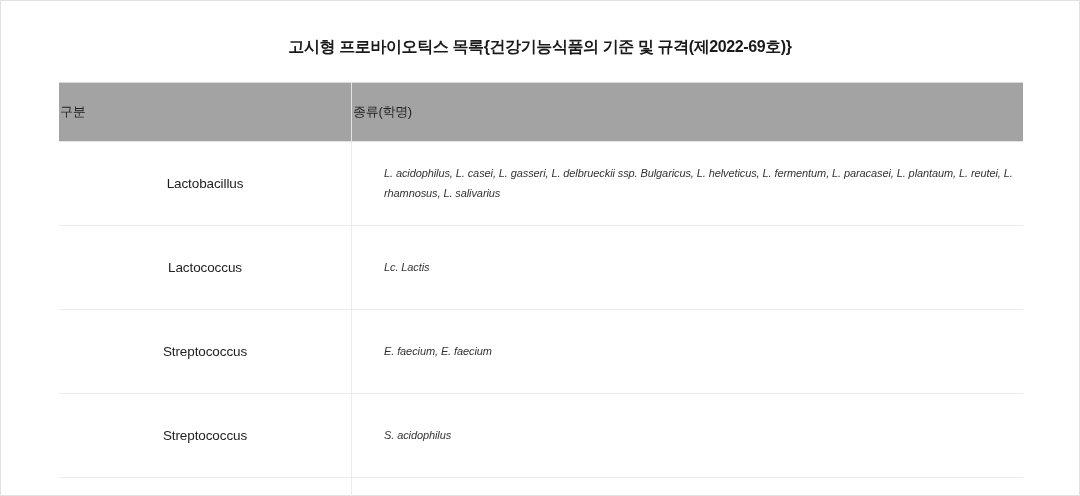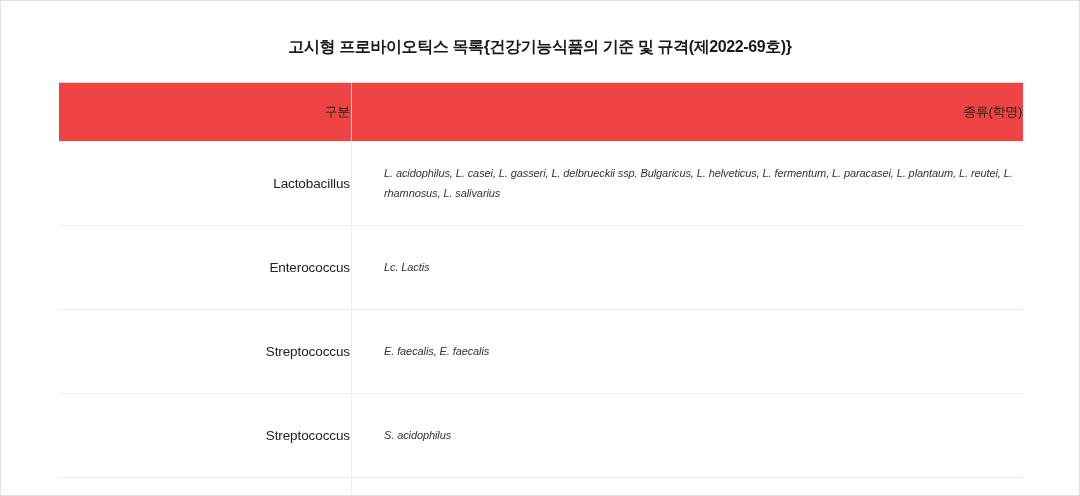--- a/index.html
+++ b/index.html
@@ -34,46 +34,46 @@
   }
   .table-wrap {
     margin: 24px 58px 0 58px;
   }
   table.prob-table {
     width: 964px;
     border-collapse: collapse;
     table-layout: fixed;
   }
   table.prob-table thead th {
-    background: #ef4444;
+    background: #a3a3a3;
     font-size: 13px;
     font-weight: normal;
     color: #222222;
     letter-spacing: -0.3px;
     height: 56px;
     border-top: 1px solid #d8d8d8;
     border-bottom: 1px solid #e4e4e4;
-    text-align: right;
+    text-align: left;
     vertical-align: middle;
   }
   table.prob-table thead th.col-group {
     width: 290px;
     border-right: 1px solid #e4e4e4;
   }
   table.prob-table tbody td {
     border-bottom: 1px solid #ececec;
     vertical-align: middle;
     height: 63px;
   }
   table.prob-table tbody tr:last-child td {
     border-bottom: 1px solid #d8d8d8;
   }
   td.group-cell {
     width: 290px;
-    text-align: right;
+    text-align: center;
     font-size: 13.5px;
     color: #222222;
     border-right: 1px solid #ececec;
     letter-spacing: -0.1px;
   }
   td.species-cell {
     padding: 10px 0 10px 32px;
     font-size: 11px;
     font-style: italic;
     color: #333333;
@@ -96,26 +96,26 @@
           <th class="col-group">구분</th>
           <th>종류(학명)</th>
         </tr>
       </thead>
       <tbody>
         <tr class="row-tall">
           <td class="group-cell">Lactobacillus</td>
           <td class="species-cell">L. acidophilus, L. casei, L. gasseri, L. delbrueckii ssp. Bulgaricus, L. helveticus, L. fermentum, L. paracasei, L. plantaum, L. reutei, L. rhamnosus, L. salivarius</td>
         </tr>
         <tr>
-          <td class="group-cell">Enterococcus</td>
+          <td class="group-cell">Lactococcus</td>
           <td class="species-cell">Lc. Lactis</td>
         </tr>
         <tr>
           <td class="group-cell">Streptococcus</td>
-          <td class="species-cell">E. faecalis, E. faecalis</td>
+          <td class="species-cell">E. faecium, E. faecium</td>
         </tr>
         <tr>
           <td class="group-cell">Streptococcus</td>
           <td class="species-cell">S. acidophilus</td>
         </tr>
         <tr>
           <td class="group-cell">Bifidobacterium</td>
           <td class="species-cell">B. bifidum, B. breve, B. longum, B. animalis ssp. lactis</td>
         </tr>
       </tbody>

